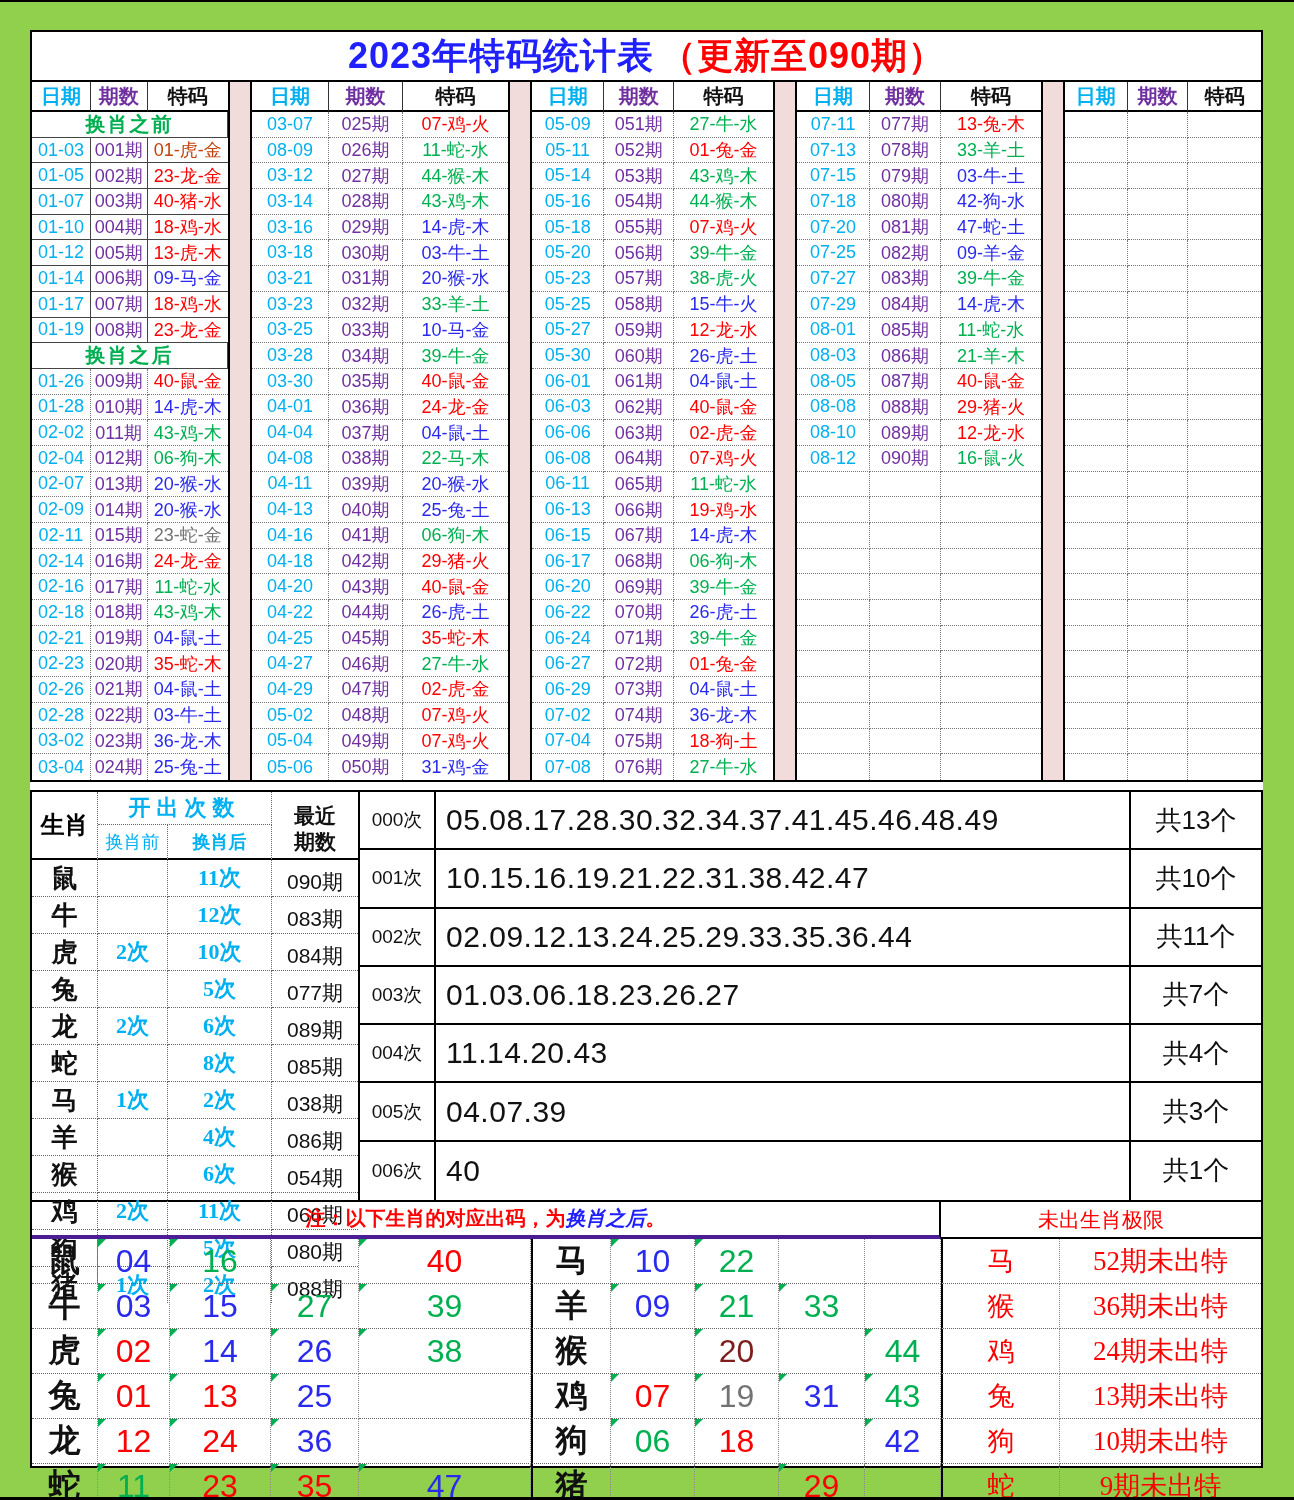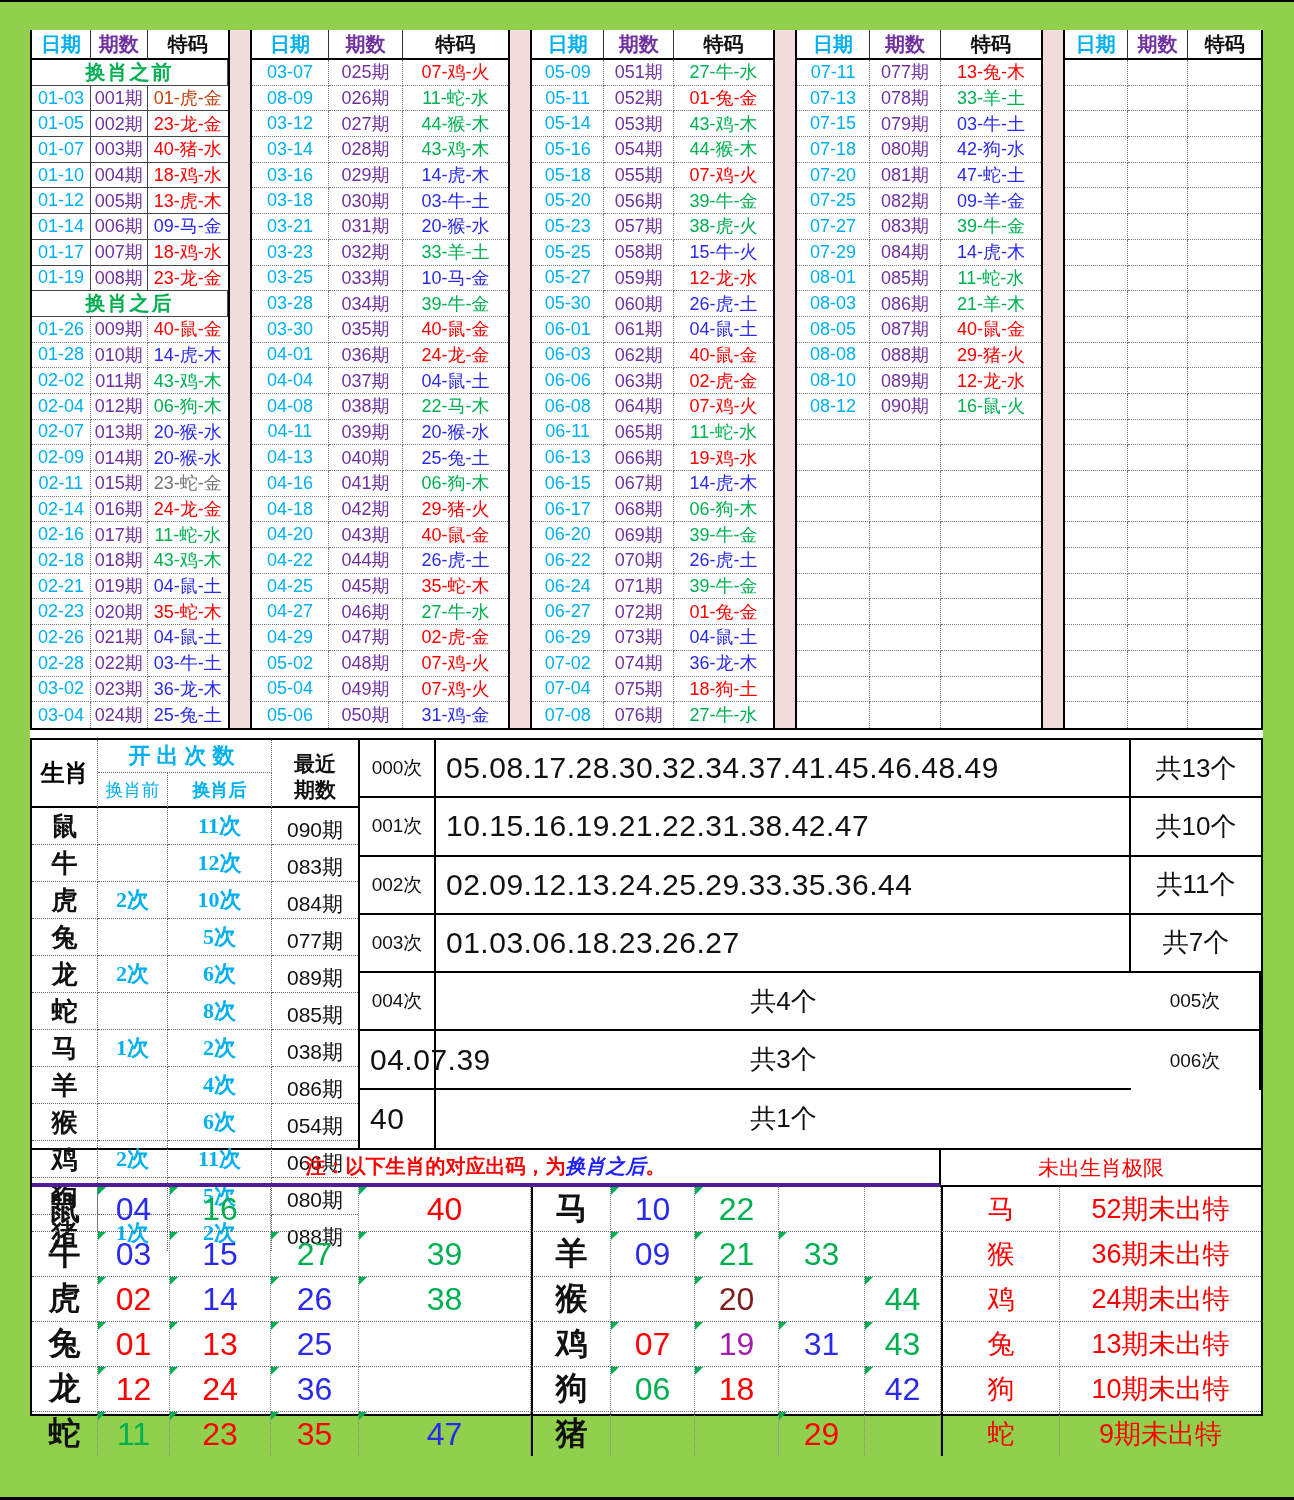--- a/index.html
+++ b/index.html
@@ -88,29 +88,33 @@
   .bc.lastrow{border-bottom:none;}
   .notecell{grid-column:1/11;border-bottom:4px solid #4c1d95;font-size:20px;font-weight:bold;border-right:2px solid #000;}
   .nred{color:#FF0000;}
   .nblue{color:#2020FF;font-style:italic;}
   .limitshead{grid-column:11/13;border-bottom:2px solid #000;border-right:none;
       color:#FF0000;font-size:21px;}
   .bz{font-size:32px;font-weight:bold;color:#111;}
   .bdiv{border-left:2px solid #000;}
   .bn{font-size:32px;}
   .xz{font-size:27px;color:#FF0000;border-left:2px solid #000;}
-  .xt{font-size:27px;color:#FF0000;border-right:none;}
+  .xt{font-size:27px;color:#FF0000;border-right:none;font-family:Liberation Serif, serif;}
   .tri::before{content:'';position:absolute;top:0;left:0;width:0;height:0;
       border-top:8px solid #00B050;border-right:8px solid transparent;}
 </style>
 </head>
 <body>
 
 <div class="wrap">
 
+  <div class="titlebar">
+    <span class="title-main">2023年特码统计表</span>
+    <span class="title-sub">（更新至090期）</span>
+  </div>
 
   <div class="band2">
     <div class="tgroup g0">
         <div class="trow thead">
           <div class="tc th th-date">日期</div>
           <div class="tc th th-period">期数</div>
           <div class="tc th th-code">特码</div>
         </div>
         <div class="trow sld">
           <div class="tc sec">换肖之前</div>
@@ -853,20 +857,21 @@
         <div class="fc fl">001次</div>
         <div class="fc fn">10.15.16.19.21.22.31.38.42.47</div>
         <div class="fc fcnt">共10个</div>
         <div class="fc fl">002次</div>
         <div class="fc fn">02.09.12.13.24.25.29.33.35.36.44</div>
         <div class="fc fcnt">共11个</div>
         <div class="fc fl">003次</div>
         <div class="fc fn">01.03.06.18.23.26.27</div>
         <div class="fc fcnt">共7个</div>
         <div class="fc fl">004次</div>
+        <div class="fc fn">11.14.20.43</div>
         <div class="fc fcnt">共4个</div>
         <div class="fc fl">005次</div>
         <div class="fc fn">04.07.39</div>
         <div class="fc fcnt">共3个</div>
         <div class="fc fl bnone">006次</div>
         <div class="fc fn bnone">40</div>
         <div class="fc fcnt bnone">共1个</div>
       </div>
   </div>
 
@@ -913,21 +918,21 @@
       <div class="bc bn tri" style="color:#00B050">44</div>
       <div class="bc xz">鸡</div>
       <div class="bc xt lastcol">24期未出特</div>
       <div class="bc bz">兔</div>
       <div class="bc bn tri" style="color:#FF0000">01</div>
       <div class="bc bn tri" style="color:#FF0000">13</div>
       <div class="bc bn tri" style="color:#2A2AEE">25</div>
       <div class="bc bn"></div>
       <div class="bc bz bdiv">鸡</div>
       <div class="bc bn tri" style="color:#FF0000">07</div>
-      <div class="bc bn tri" style="color:#a21caf">19</div>
+      <div class="bc bn tri" style="color:#737373">19</div>
       <div class="bc bn tri" style="color:#2A2AEE">31</div>
       <div class="bc bn tri" style="color:#00B050">43</div>
       <div class="bc xz">兔</div>
       <div class="bc xt lastcol">13期未出特</div>
       <div class="bc bz">龙</div>
       <div class="bc bn tri" style="color:#FF0000">12</div>
       <div class="bc bn tri" style="color:#FF0000">24</div>
       <div class="bc bn tri" style="color:#2A2AEE">36</div>
       <div class="bc bn"></div>
       <div class="bc bz bdiv">狗</div>

